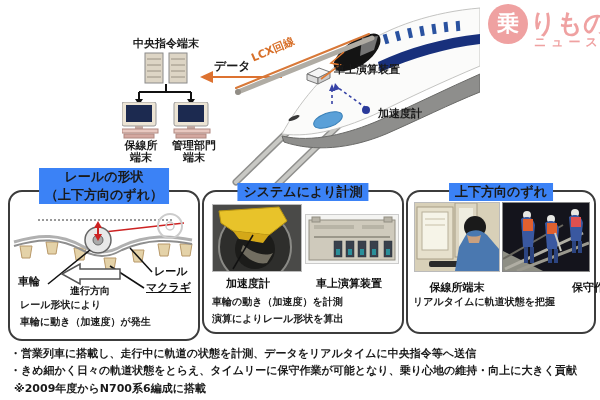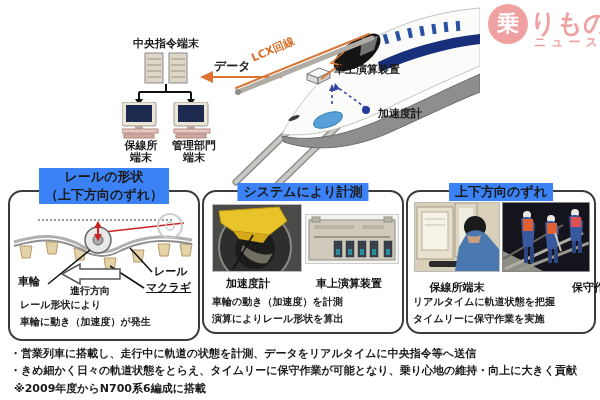--- a/index.html
+++ b/index.html
@@ -287,20 +287,19 @@
         <circle cx="72" cy="10" r="4" fill="#e8e8e4"></circle>
         <path d="M66,14 C72,10 78,12 80,20 L78,38 L68,38 Z" fill="#3a58a0"></path>
         <rect x="68" y="14" width="10" height="10" fill="#e05050"></rect>
         <rect x="69" y="38" width="4" height="12" fill="#2c4480"></rect>
           <rect x="75" y="38" width="4" height="12" fill="#2c4480"></rect>
       </g>
     </svg>
     <div class="plabel" style="left:14px;top:88px;width:70px;text-align:center;">保線所端末</div>
     <div class="plabel" style="left:108px;top:88px;width:60px;text-align:center;margin-left:48px;">保守作業</div>
     <div class="caption" style="left:5px;top:103px;">リアルタイムに軌道状態を把握</div>
-    <div class="caption" style="left:5px;top:120px;">タイムリーに保守作業を実施</div>
   </div>
 
   <div class="foot" style="left:10px;top:346px;">・営業列車に搭載し、走行中に軌道の状態を計測、データをリアルタイムに中央指令等へ送信</div>
   <div class="foot" style="left:10px;top:363px;">・きめ細かく日々の軌道状態をとらえ、タイムリーに保守作業が可能となり、乗り心地の維持・向上に大きく貢献</div>
   <div class="foot" style="left:14px;top:381px;">※2009年度からN700系6編成に搭載</div>
 
 </div>
 
 </body></html>

